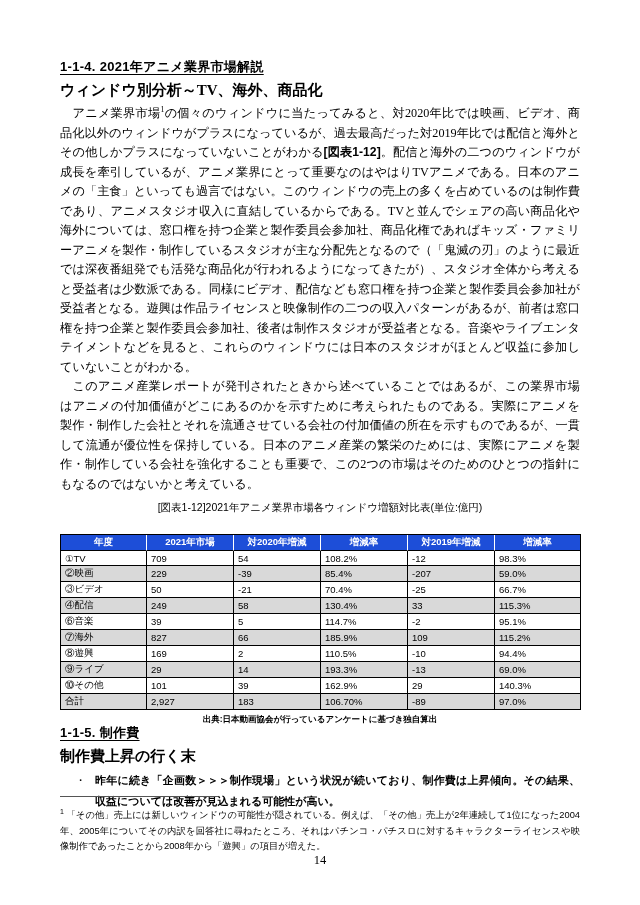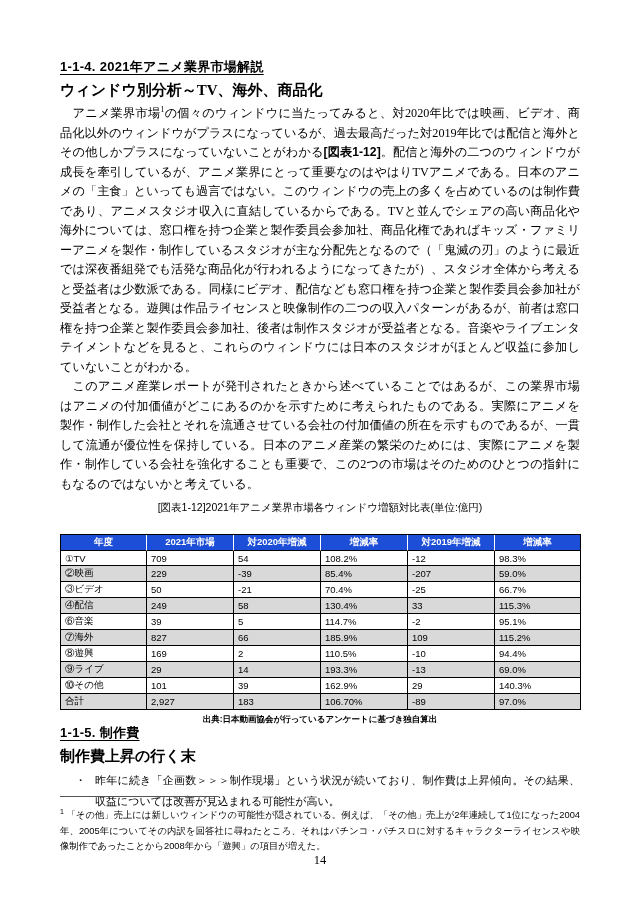--- a/index.html
+++ b/index.html
@@ -57,21 +57,21 @@
   }
 
   .sec2 { margin-top:14px; }
 
   .bullet {
     display:flex; margin-top:3px; padding-left:15px;
     font-family:"Liberation Sans", sans-serif;
     font-size:11px; line-height:20.5px;
   }
   .bullet .marker { width:20px; flex:0 0 20px; }
-  .bullet .btext { flex:1; text-align:justify; }
+  .bullet .btext { flex:1; text-align:justify;font-weight:bold; }
 
   .footnote-area { position:absolute; left:60px; width:520px; top:796px; }
   .fn-divider { width:158px; border-top:1px solid #555; height:0; margin:0 0 7px 0; }
   p.footnote {
     font-family:"Liberation Sans", sans-serif;
     font-size:9.3px; line-height:15.4px; margin:0; text-align:justify;
   }
   p.footnote sup { font-size:7px; }
 
   .page-number {

